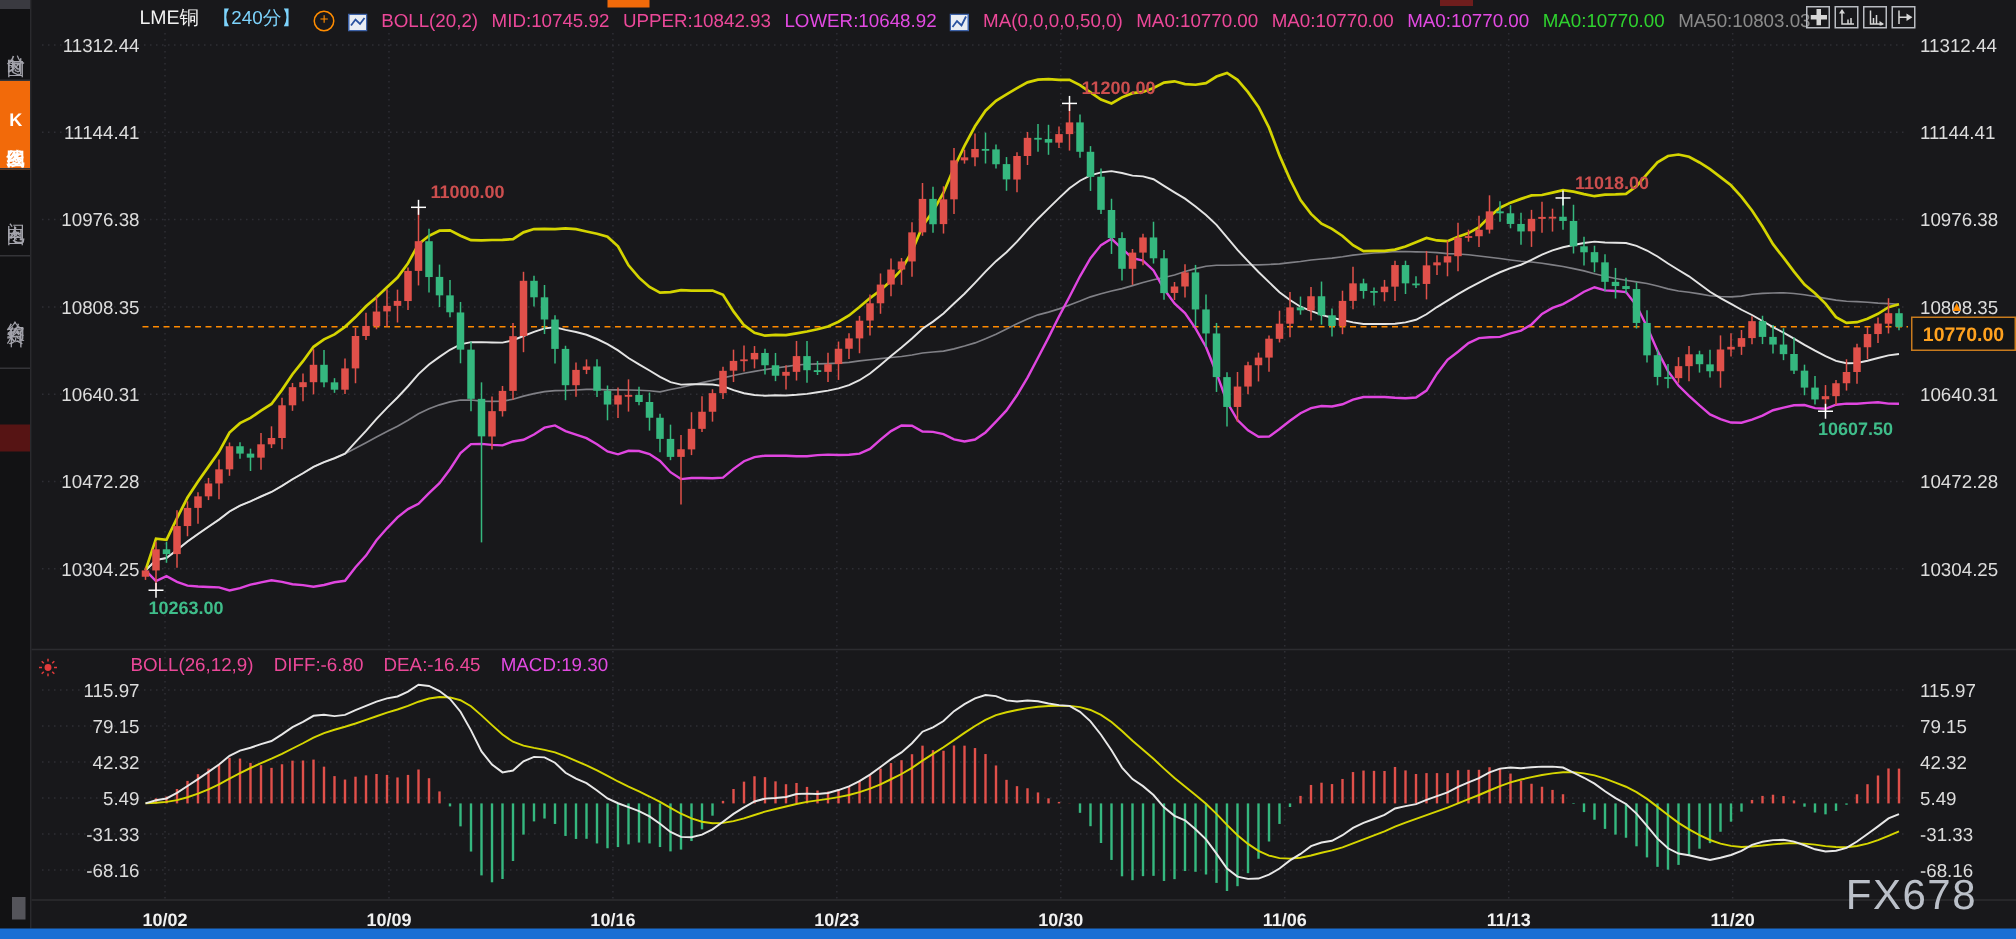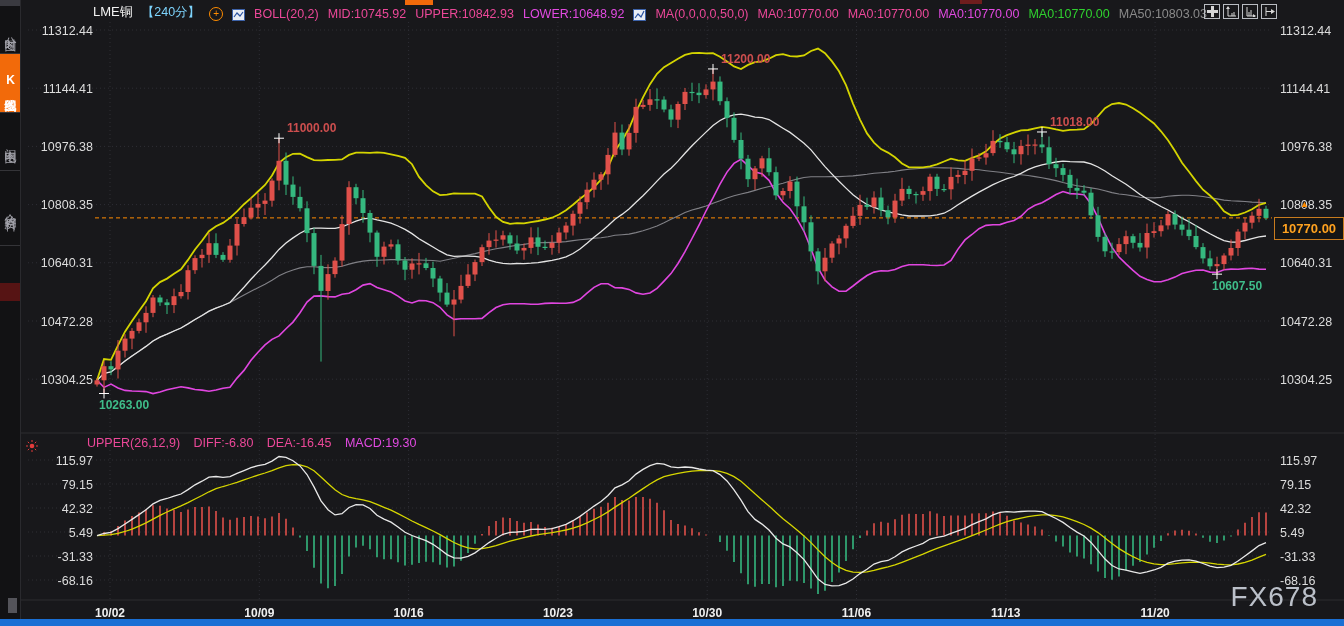--- a/index.html
+++ b/index.html
@@ -30,21 +30,21 @@
   .tool-btn{width:16px;height:15px;border:1px solid #b9bcc2;display:flex;align-items:center;
             justify-content:center;background:transparent;padding:0;cursor:pointer;}
   
   .edge-orange{position:absolute;left:405px;top:0;width:28px;height:5px;background:#f26a0a;}
   .edge-maroon{position:absolute;left:960px;top:0;width:22px;height:4px;background:#6e1d1d;}
   
   .macd-icon{position:absolute;left:26px;top:438px;}
   .macd-header{position:absolute;left:87px;top:436px;font-size:12.5px;white-space:nowrap;}
   .macd-header span{margin-right:10px;}
   
-  .price-tag{position:absolute;left:1274px;top:217px;width:68px;height:21px;background:#151515;
+  .price-tag{position:absolute;left:1274px;top:211px;width:68px;height:21px;background:#151515;
              border:1px solid #c87b1e;color:#ffa21f;font-size:13px;font-weight:bold;
              display:flex;align-items:center;justify-content:center;}
   .price-marker{position:absolute;left:1300px;top:199px;color:#ff8c00;font-size:9px;}
   
   .footer-period{position:absolute;left:35px;top:602px;color:#ff7a00;font-size:13px;font-weight:bold;cursor:pointer;margin-top:48px;}
   .footer-period .tri{margin-left:8px;font-size:11px;}
   
   .watermark{position:absolute;right:26px;bottom:13px;font-size:28px;color:#c9cfd8;opacity:.92;letter-spacing:1px;}
   
   .taskbar{position:absolute;left:0;bottom:0;width:1344px;height:7px;background:#1a6fd4;}
@@ -748,21 +748,21 @@
           <line x1="0" y1="6" x2="2" y2="6"></line>
           <line x1="10" y1="6" x2="12" y2="6"></line>
           <line x1="1.8" y1="1.8" x2="3.2" y2="3.2"></line>
           <line x1="8.8" y1="8.8" x2="10.2" y2="10.2"></line>
           <line x1="1.8" y1="10.2" x2="3.2" y2="8.8"></line>
           <line x1="8.8" y1="3.2" x2="10.2" y2="1.8"></line>
         </g>
       </svg>
   </div>
   <div class="macd-header">
-    <span class="wh">UPPER(26,12,9)</span>
+    <span class="wh">BOLL(26,12,9)</span>
     <span class="wh">DIFF:-6.80</span>
     <span class="yl">DEA:-16.45</span>
     <span class="mg">MACD:19.30</span>
   </div>
 
   <div class="price-marker">▲</div>
   <div class="price-tag">10770.00</div>
 
   <div class="footer-period">
     <span>240分</span><span class="tri">▲</span>

